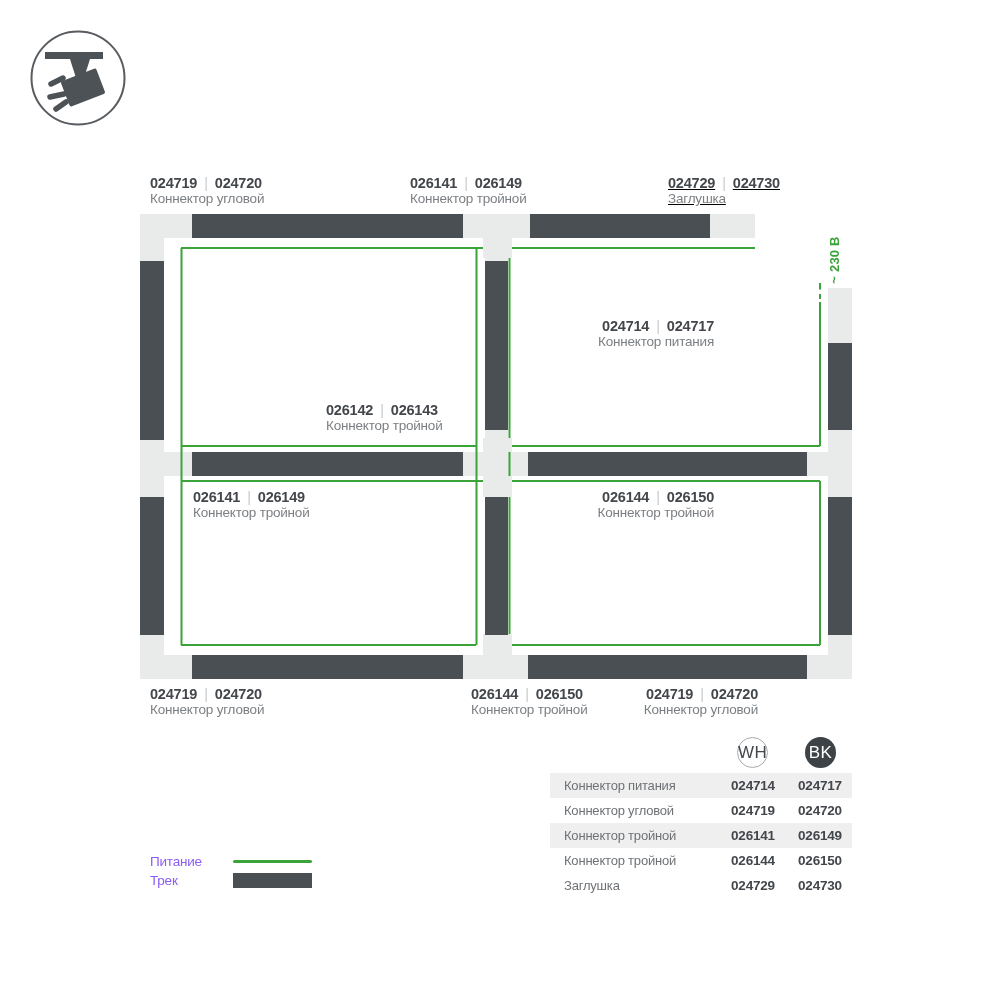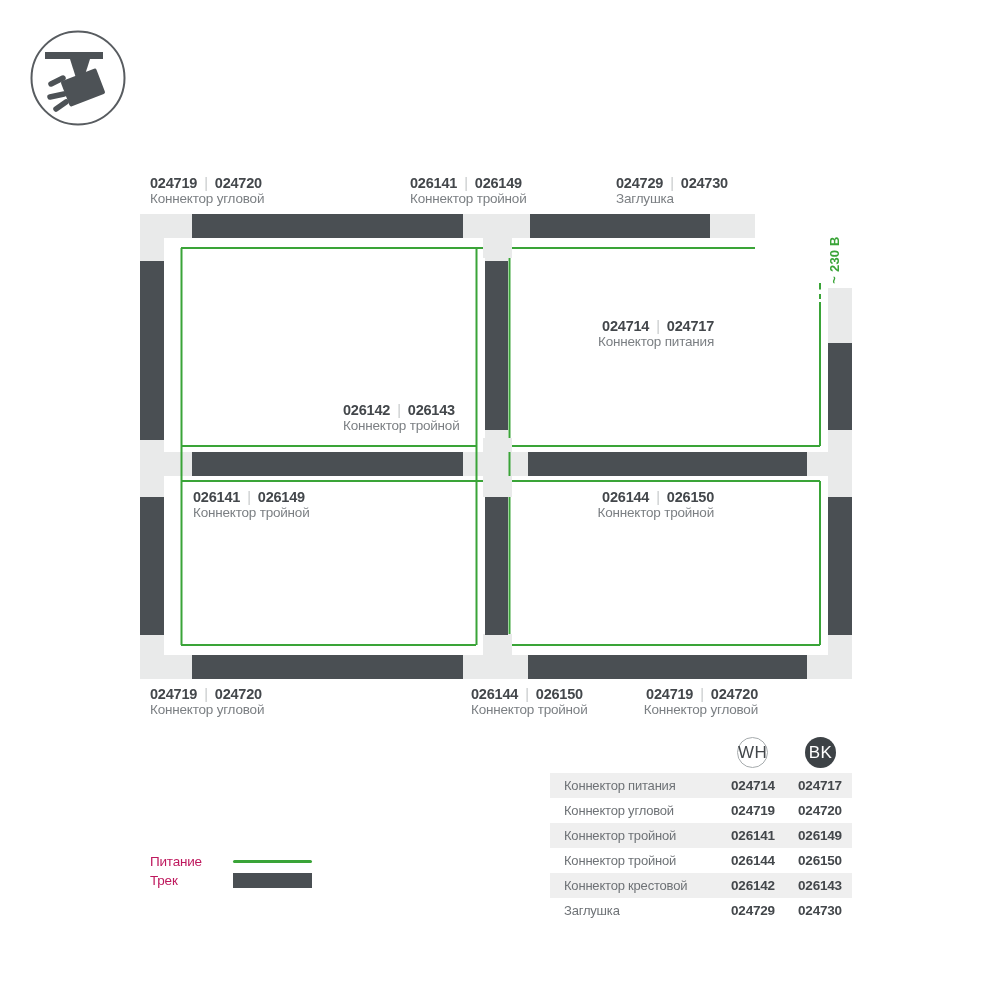--- a/index.html
+++ b/index.html
@@ -37,38 +37,38 @@
   #dv3b{left:828px;top:497px;width:24px;height:138px;}
   
   #power-svg{position:absolute;left:0;top:0;z-index:2;}
   
   .plabel{position:absolute;z-index:5;line-height:16px;white-space:nowrap;}
   .plabel .codes{font-size:14.5px;font-weight:bold;color:#43474b;letter-spacing:-0.2px;}
   .plabel .sep{color:#c7cacb;font-weight:400;margin:0 7px;}
   .plabel .pname{font-size:13.5px;color:#7b7f83;letter-spacing:-0.2px;margin-top:0px;}
   #lbl0{left:150px;top:175px;}
   #lbl1{left:410px;top:175px;}
-  #lbl2{left:616px;top:175px;}
+  #lbl2{left:668px;top:175px;text-decoration:underline;}
   #lbl3{right:192px;top:318px;text-align:right;}
-  #lbl4{left:343px;top:402px;}
+  #lbl4{left:326px;top:402px;}
   #lbl5{left:193px;top:489px;}
   #lbl6{right:192px;top:489px;text-align:right;}
   #lbl7{left:150px;top:686px;}
   #lbl8{left:471px;top:686px;}
   #lbl9{right:148px;top:686px;text-align:right;}
   
   #voltage{
     position:absolute;left:804px;top:253px;width:60px;height:14px;z-index:5;
     transform:rotate(-90deg);text-align:center;
     color:#3aa438;font-size:13px;font-weight:bold;letter-spacing:0.2px;white-space:nowrap;
   }
   
   #legend{position:absolute;left:150px;top:852px;z-index:5;}
   .legend-row{display:flex;align-items:center;height:18px;margin-bottom:1px;}
-  .legend-label{width:83px;font-size:13.5px;color:#be185d;letter-spacing:-0.2px;}
+  .legend-label{width:83px;font-size:13.5px;color:#8b5cf6;letter-spacing:-0.2px;}
   .sw-power{width:79px;height:3px;background:#3aa438;border-radius:2px;}
   .sw-track{width:79px;height:15px;background:#4a4f53;}
   
   #table{position:absolute;left:550px;top:736px;width:302px;z-index:5;}
   .thead{position:relative;height:37px;}
   .circ{
     position:absolute;top:1px;width:31px;height:31px;border-radius:50%;
     display:flex;align-items:center;justify-content:center;
     font-size:17px;letter-spacing:0.4px;box-sizing:border-box;
   }
@@ -213,25 +213,20 @@
     <div class="trow shade">
       <span class="tname">Коннектор тройной</span>
       <span class="twh">026141</span>
       <span class="tbk">026149</span>
     </div>
     <div class="trow">
       <span class="tname">Коннектор тройной</span>
       <span class="twh">026144</span>
       <span class="tbk">026150</span>
     </div>
-    <div class="trow shade">
-      <span class="tname">Коннектор крестовой</span>
-      <span class="twh">026142</span>
-      <span class="tbk">026143</span>
-    </div>
     <div class="trow">
       <span class="tname">Заглушка</span>
       <span class="twh">024729</span>
       <span class="tbk">024730</span>
     </div>
   </div>
 
 </div>
 
 </body></html>

